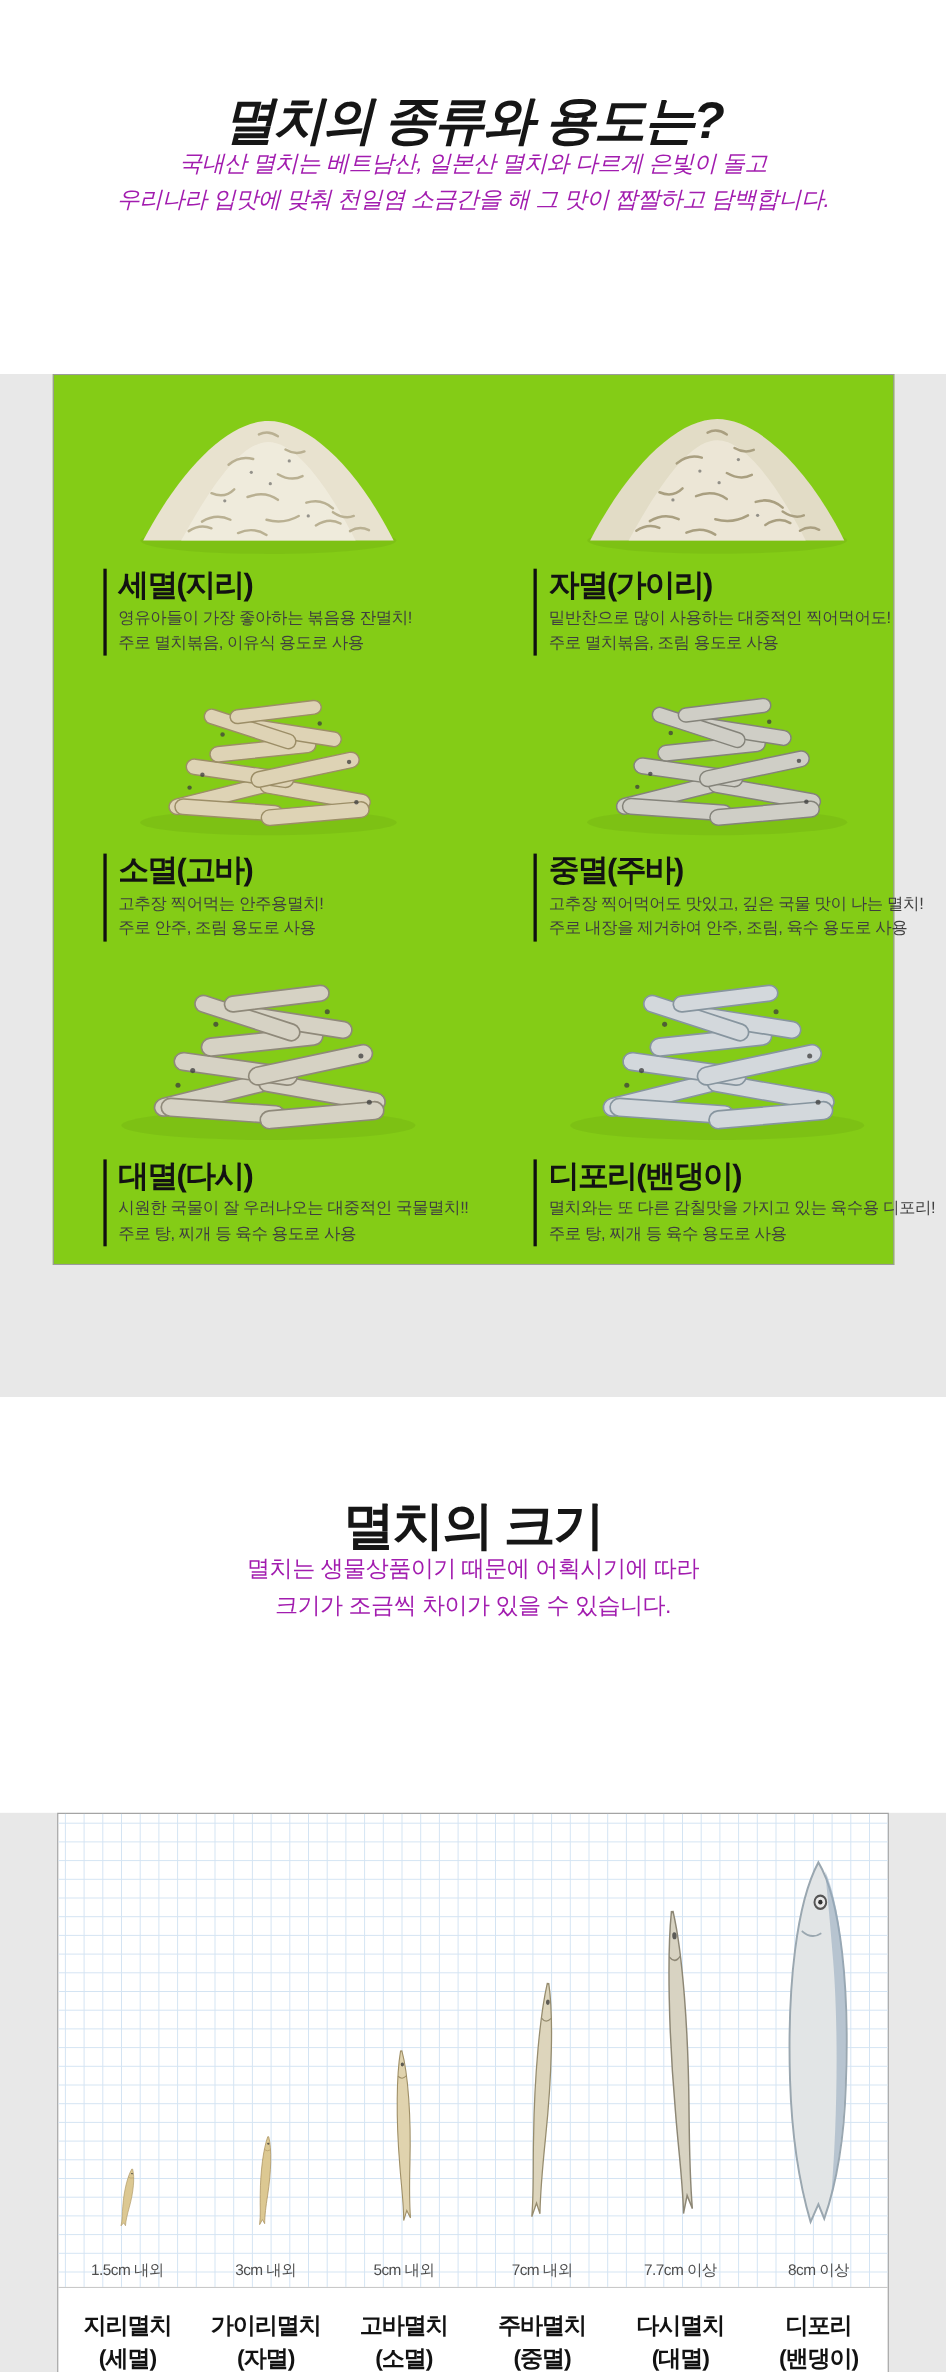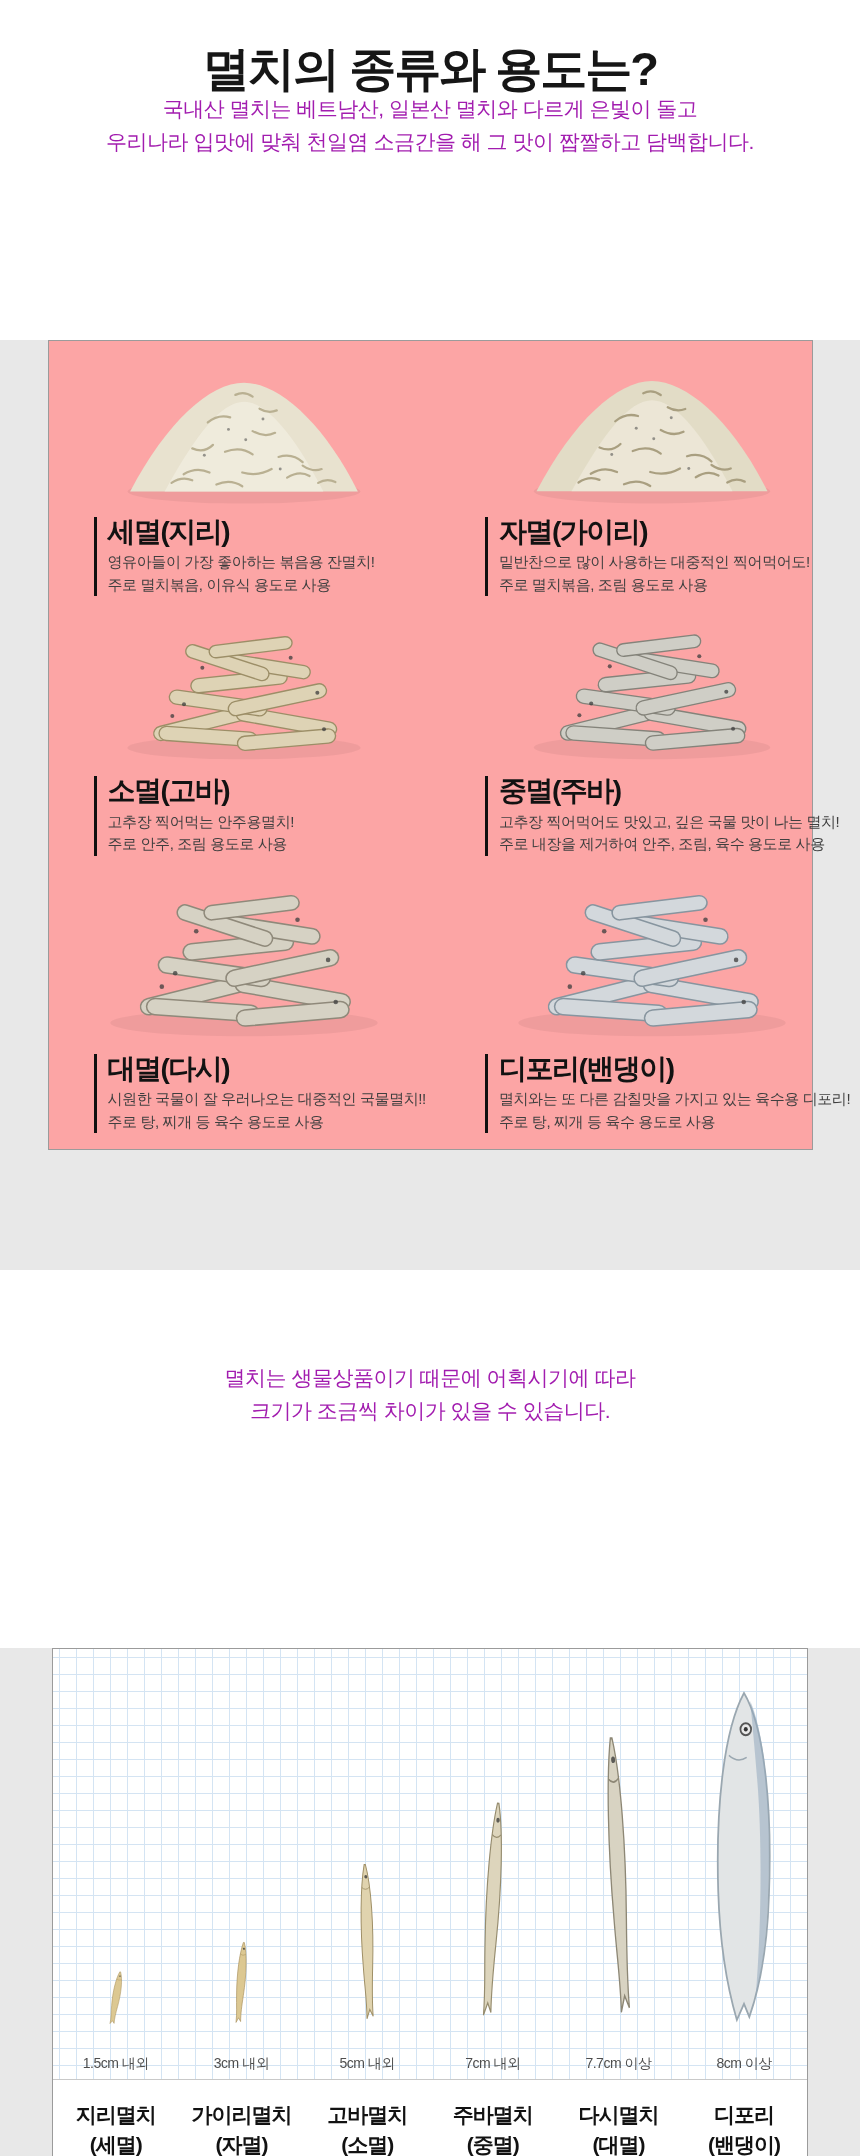--- a/index.html
+++ b/index.html
@@ -2,30 +2,30 @@
 <html><head>
 <meta charset="utf-8">
 <style>
   html,body{margin:0;padding:0;background:#fff;}
   body{width:860px;font-family:"Liberation Sans","DejaVu Sans",sans-serif;color:#111;}
   .band{width:860px;box-sizing:border-box;}
   .band.white{background:#ffffff;}
   .band.gray{background:#e8e8e8;}
 
   
-  #band-top{height:255px;padding-top:44px;text-align:center;}
+  #band-top{height:255px;padding-top:84px;text-align:center;font-style:italic;}
   .big-title{font-size:47px;font-weight:800;letter-spacing:-2px;line-height:1.05;margin:0;color:#161616;}
   .sub{font-size:21px;color:#a21caf;line-height:1.55;letter-spacing:-0.5px;}
 
   #band-types{height:930px;}
   #band-size-title{height:300px;padding-top:92px;text-align:center;}
   #band-size-chart{height:671px;}
 
   
-  .types-box{width:765px;height:810px;margin:85px auto 0;background:#fca5a5;border:1px solid #9b9b9b;
+  .types-box{width:765px;height:810px;margin:85px auto 0;background:#84cc16;border:1px solid #9b9b9b;
     display:grid;grid-template-columns:1fr 1fr;grid-template-rows:1fr 1fr 1fr;box-sizing:border-box;padding:6px 0;}
   .cell{display:flex;flex-direction:column;justify-content:flex-end;padding-bottom:10px;}
   .photo{display:flex;align-items:flex-end;justify-content:center;height:150px;margin-bottom:10px;}
   .row3 .photo{height:178px;}
   .tblock{margin:0 14px 0 45px;border-left:3px solid #101010;padding-left:11px;}
   .tname{font-size:28px;font-weight:800;letter-spacing:-1.5px;margin:0 0 5px 0;line-height:1.05;color:#121212;}
   .tdesc{font-size:15px;color:#3f3f3f;line-height:1.5;margin:0;white-space:nowrap;letter-spacing:-0.4px;}
 
   
   .size-box{width:756px;height:535px;margin:78px auto 0;background:#fff;border:1px solid #9b9b9b;box-sizing:border-box;}
@@ -196,20 +196,21 @@
         <h3 class="tname">디포리(밴댕이)</h3>
         <p class="tdesc">멸치와는 또 다른 감칠맛을 가지고 있는 육수용 디포리!</p>
         <p class="tdesc">주로 탕, 찌개 등 육수 용도로 사용</p>
       </div>
     </div>
 
   </div>
 </div>
 
 <div class="band white" id="band-size-title">
+  <h1 class="big-title">멸치의 크기</h1>
   <div class="sub">
     <div>멸치는 생물상품이기 때문에 어획시기에 따라</div>
     <div>크기가 조금씩 차이가 있을 수 있습니다.</div>
   </div>
 </div>
 
 <div class="band gray" id="band-size-chart">
   <div class="size-box">
 
     <div class="grid-area">

